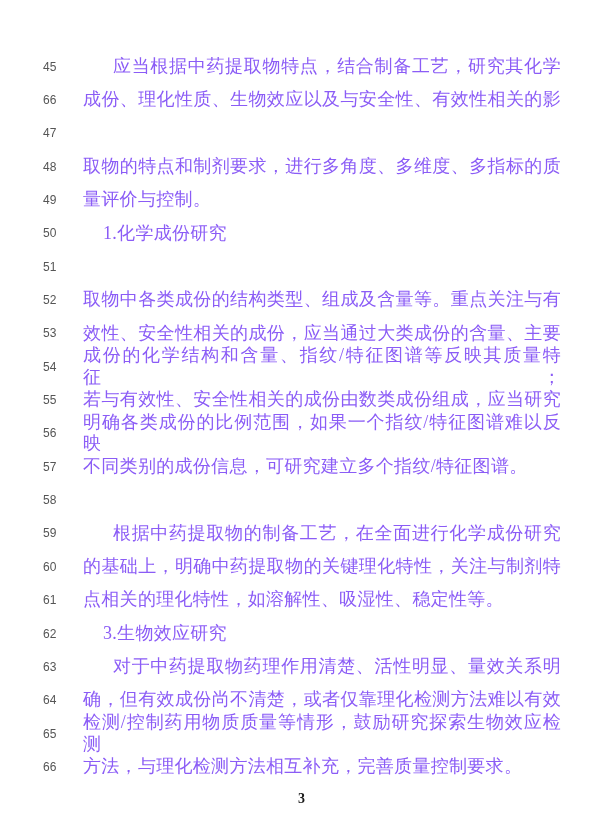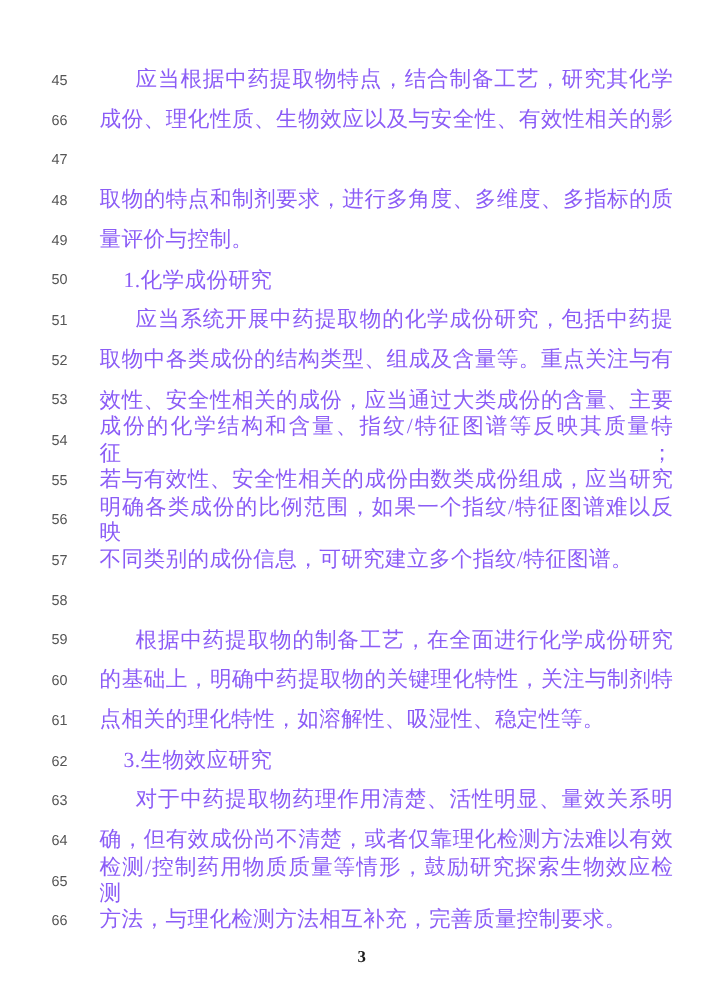--- a/index.html
+++ b/index.html
@@ -91,21 +91,20 @@
       <div class="line">
     <span class="lineno">49</span>
     <span class="linetext">量评价与控制。</span>
   </div>
       <div class="line">
     <span class="lineno">50</span>
     <span class="linetext indent-heading">1.化学成份研究</span>
   </div>
       <div class="line">
     <span class="lineno">51</span>
-    <span class="linetext justify indent-para">应当系统开展中药提取物的化学成份研究，包括中药提</span>
   </div>
       <div class="line">
     <span class="lineno">52</span>
     <span class="linetext justify">取物中各类成份的结构类型、组成及含量等。重点关注与有</span>
   </div>
       <div class="line">
     <span class="lineno">53</span>
     <span class="linetext justify">效性、安全性相关的成份，应当通过大类成份的含量、主要</span>
   </div>
       <div class="line">

